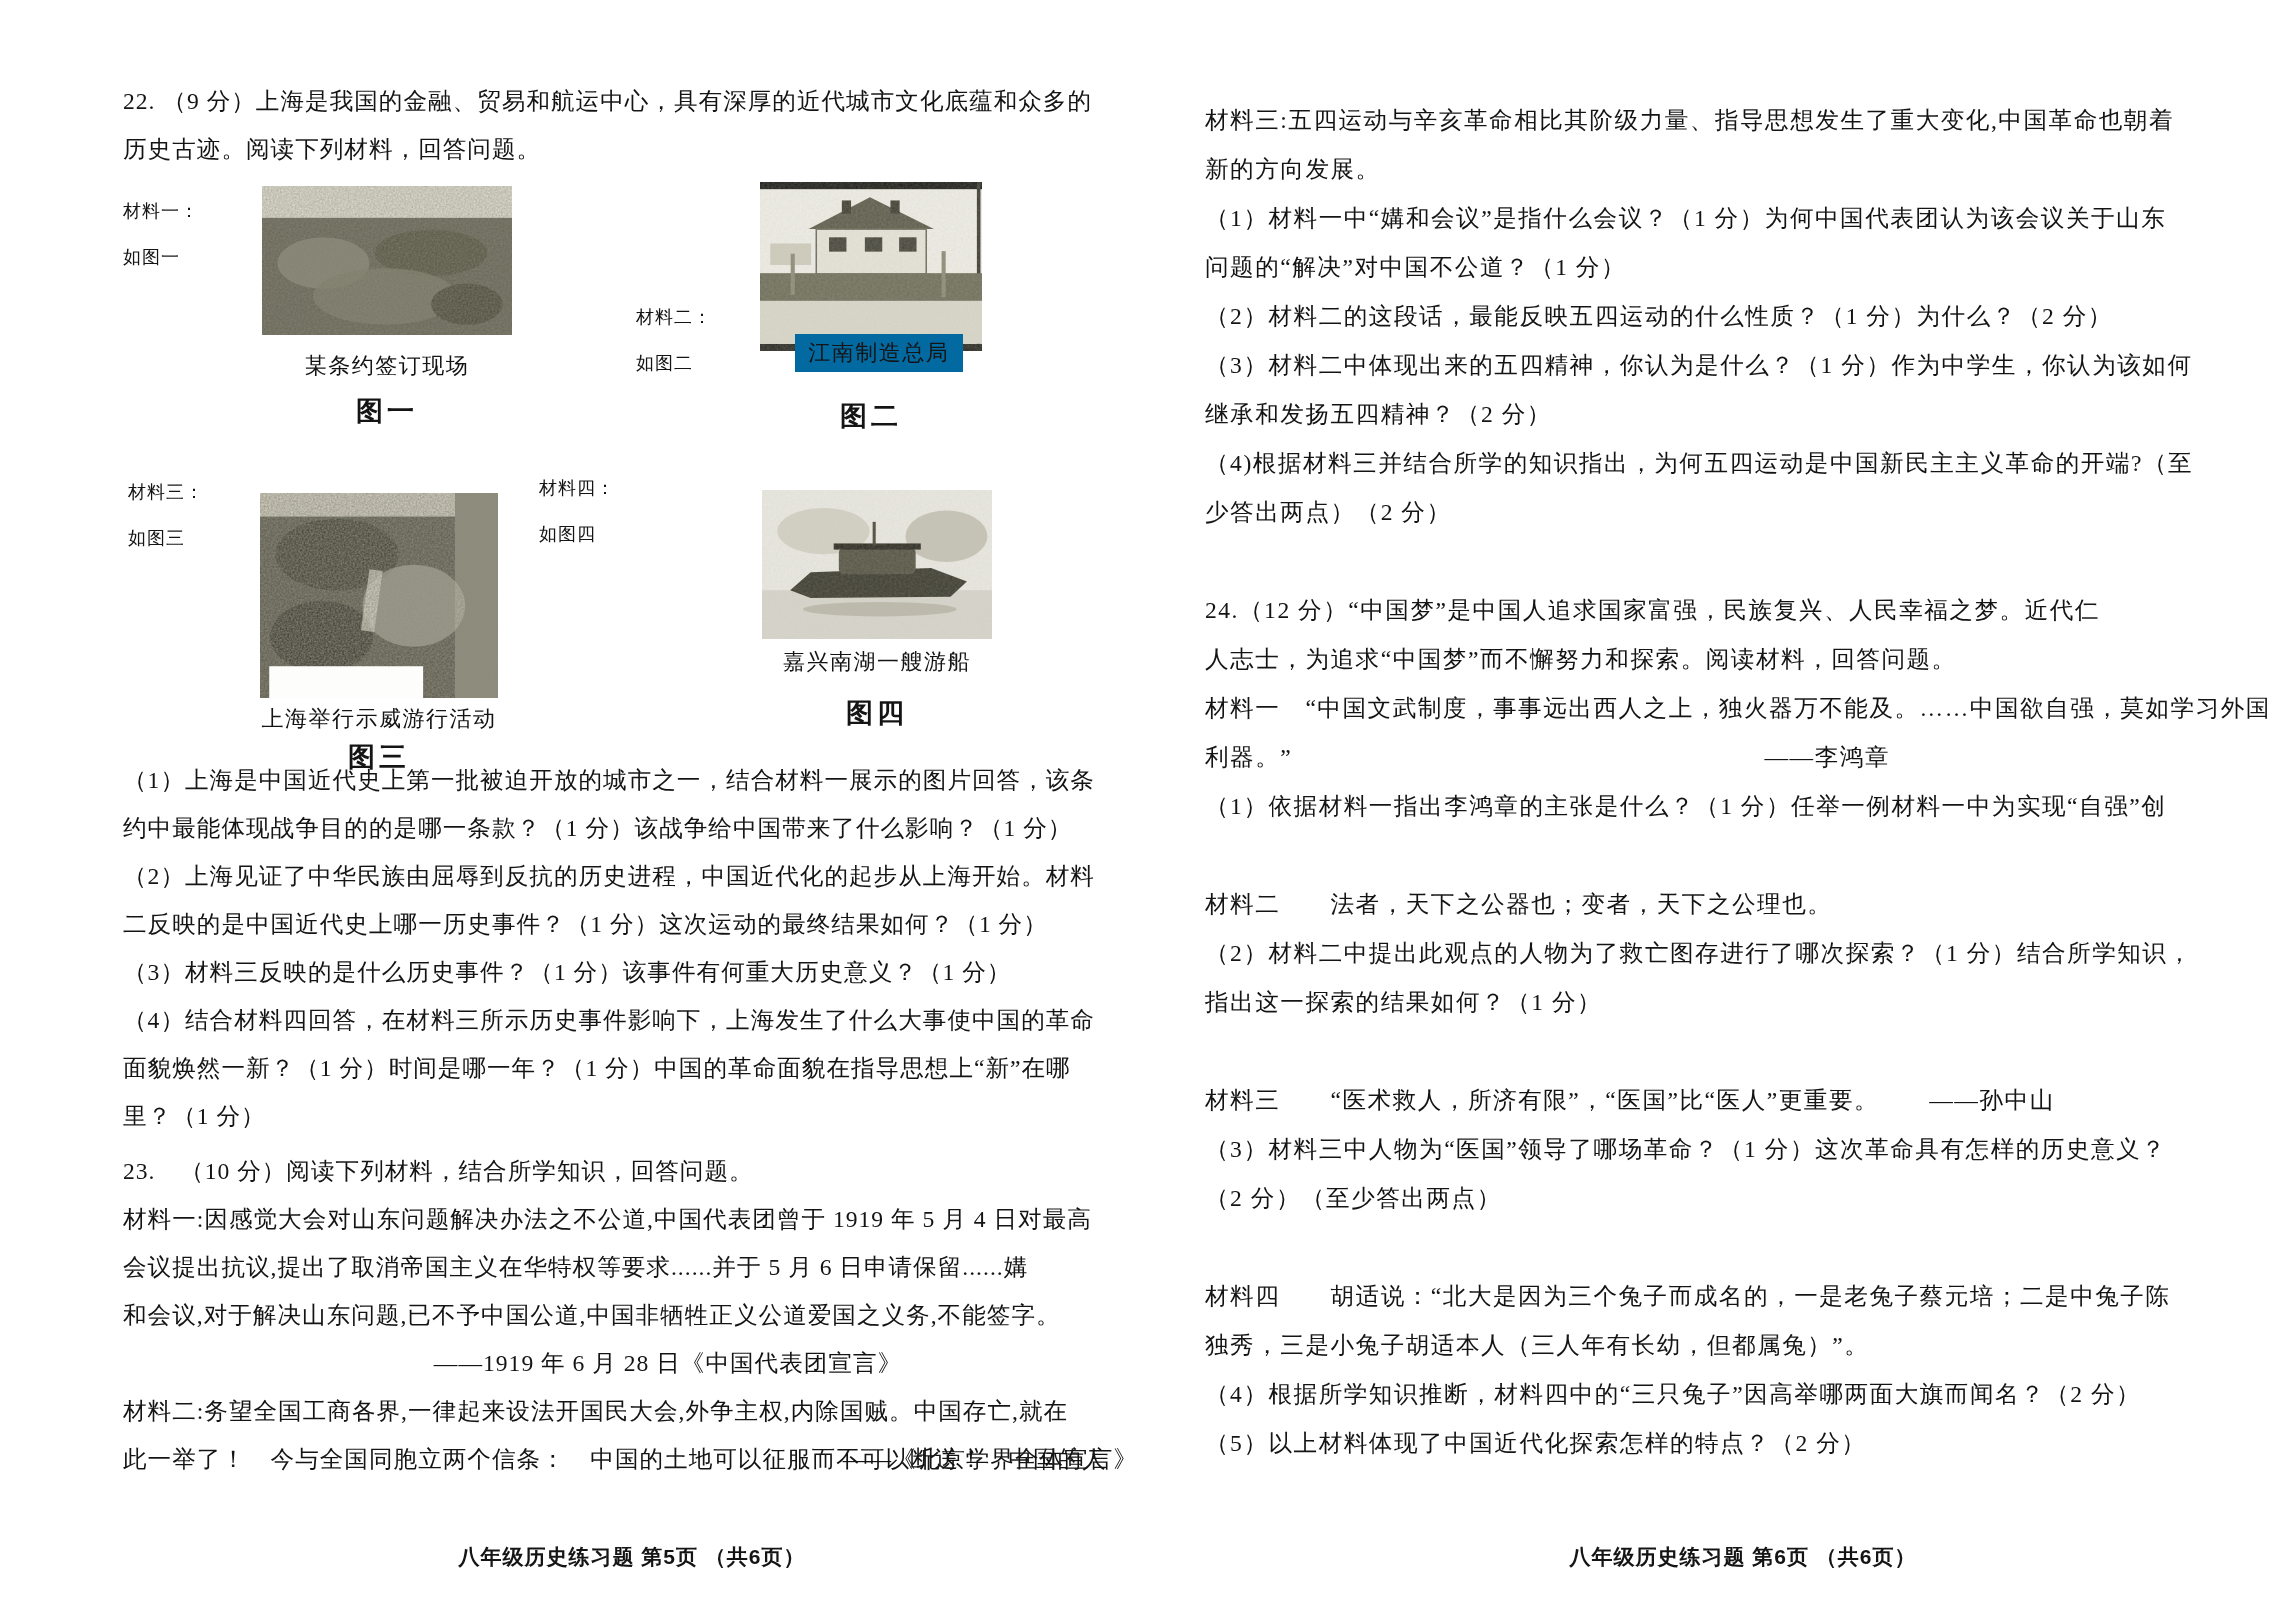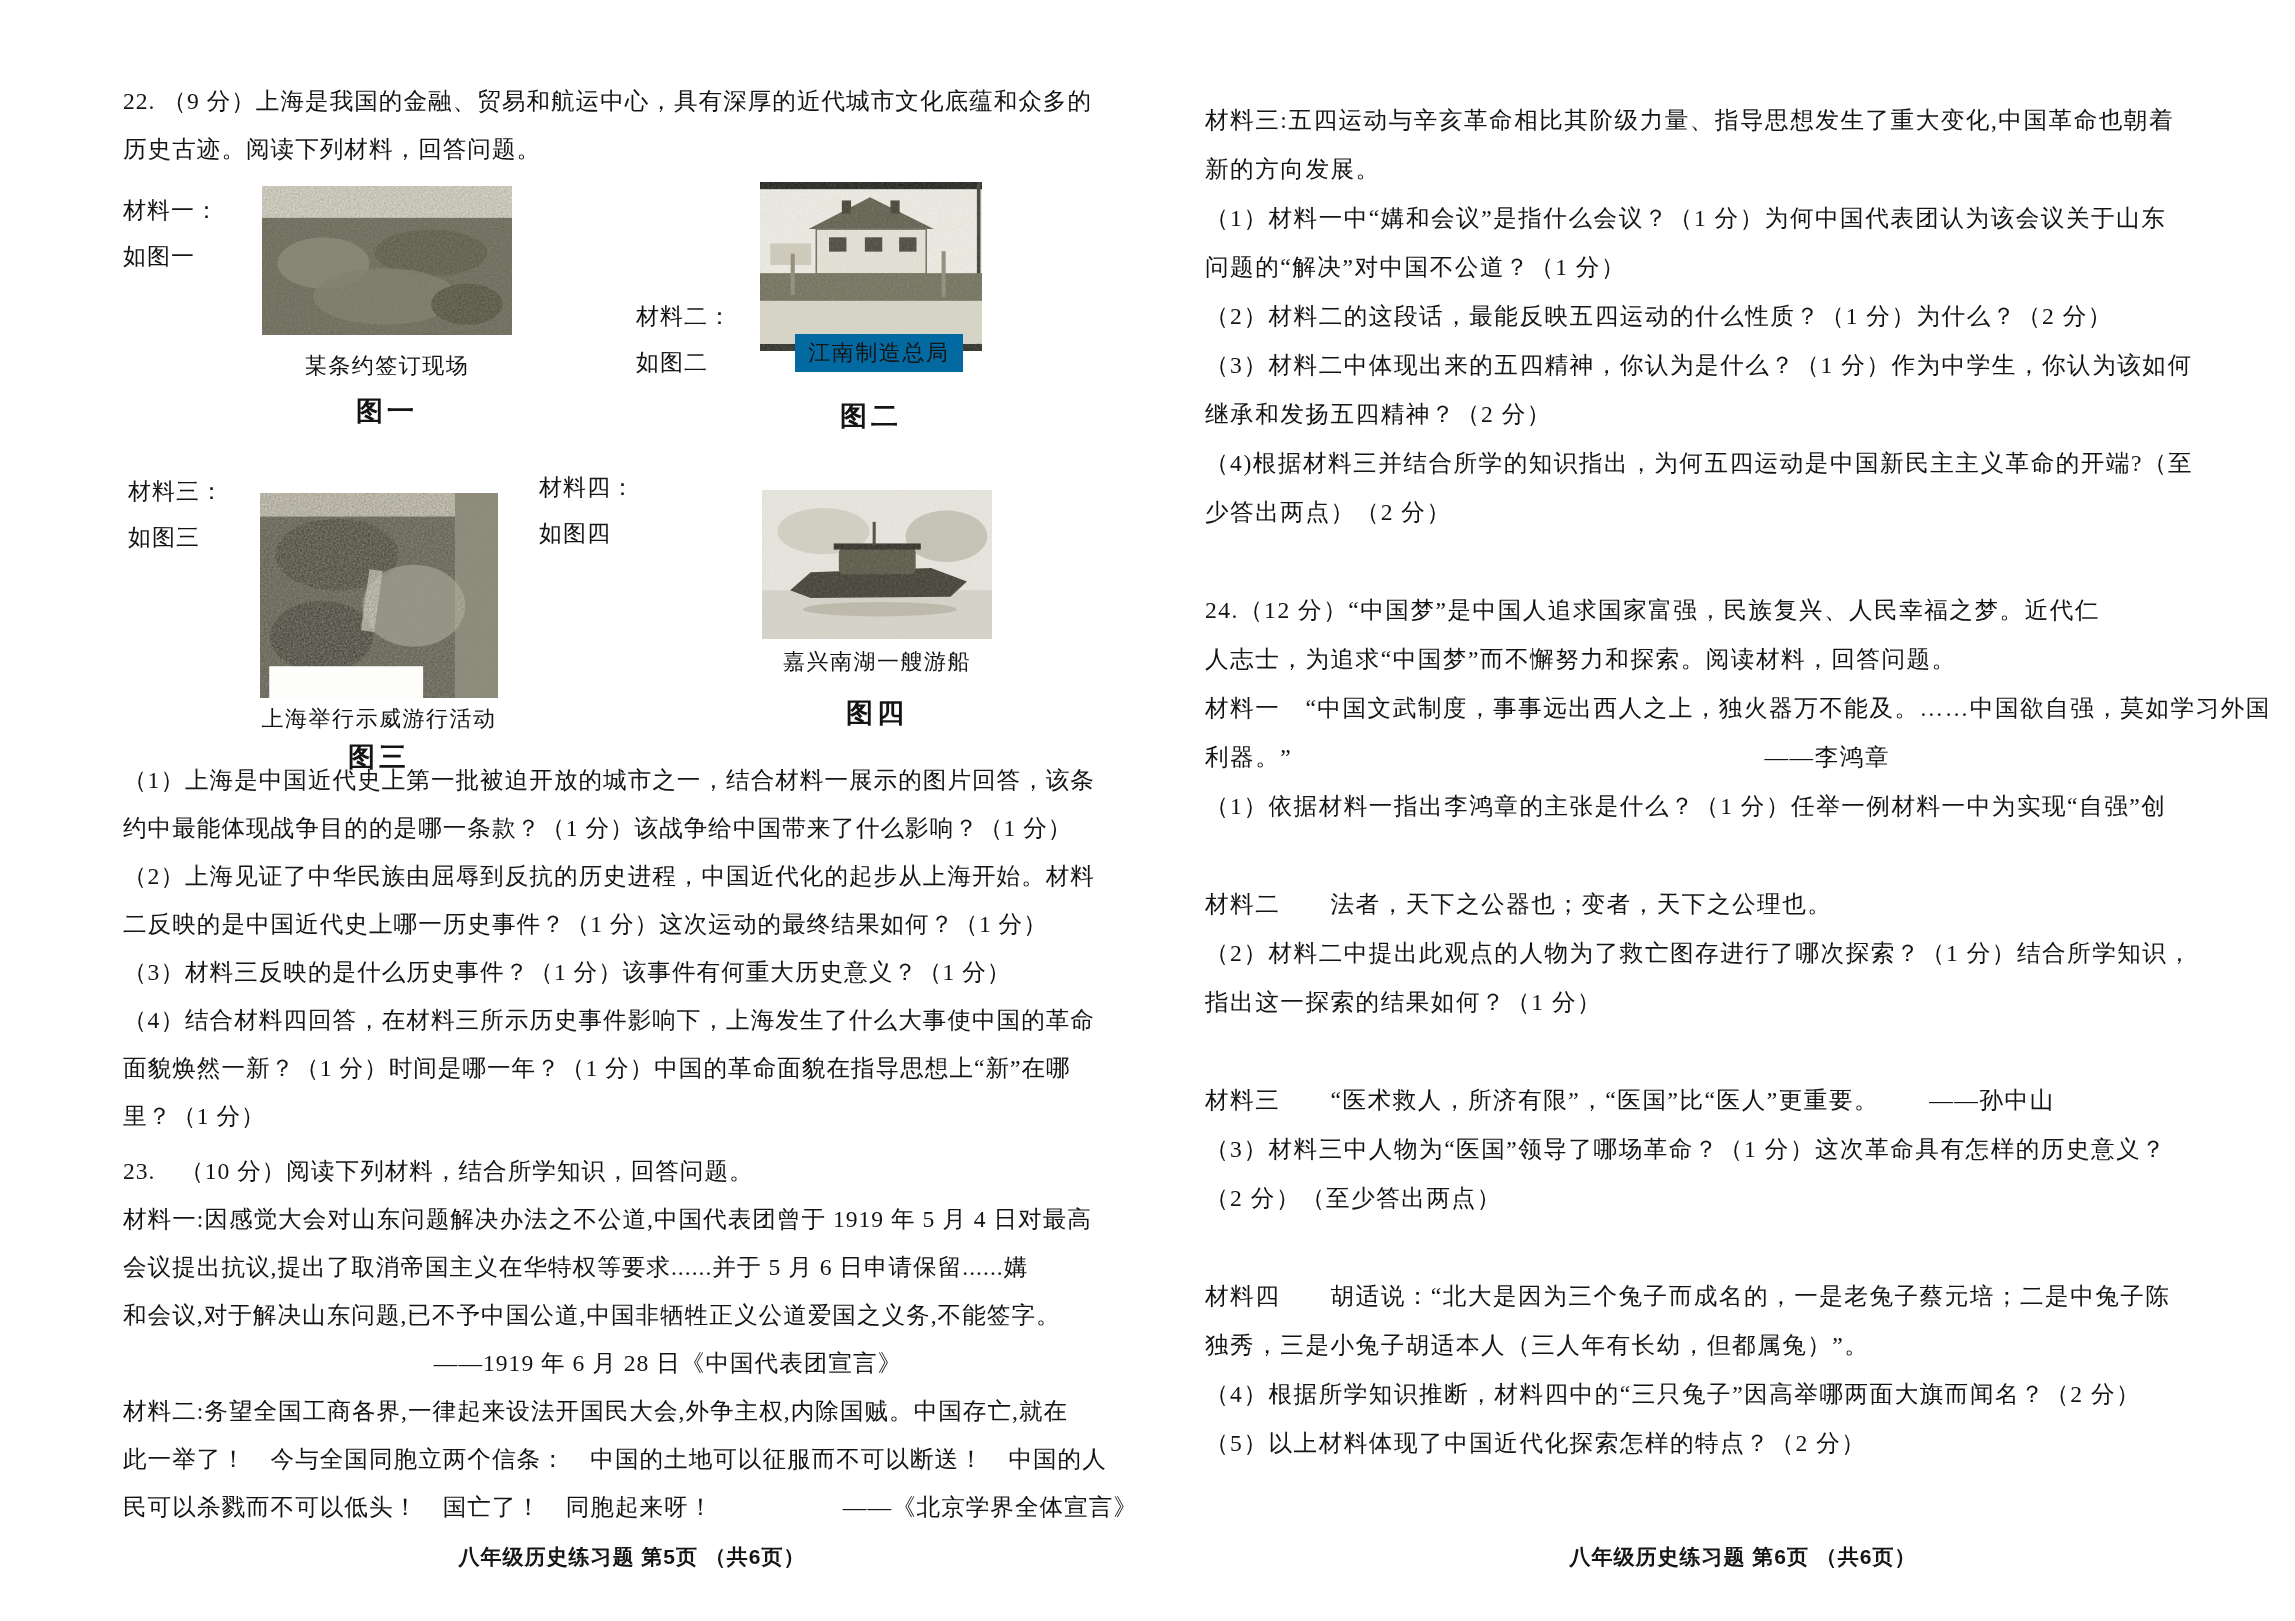--- a/index.html
+++ b/index.html
@@ -12,21 +12,21 @@
   #left-col{left:123px;top:77px;width:1018px;}
   #right-col{left:1205px;top:96px;width:1076px;}
   .para{font-size:23.6px;line-height:48px;letter-spacing:1px;}
   #right-col .para{line-height:49px;letter-spacing:1.5px;}
   .ln{white-space:nowrap;}
   .g1{margin-top:49px;}
   .gs{margin-top:7.2px;}
   .rel{position:relative;}
   
   .figures{position:relative;height:574px;margin-top:9.2px;}
-  .mat-label{position:absolute;font-size:23px;line-height:46px;letter-spacing:1px;}
+  .mat-label{position:absolute;font-size:18px;line-height:46px;letter-spacing:1px;}
   .photo{position:absolute;overflow:hidden;background:#d8d6cc;}
   .photo svg{display:block;width:100%;height:100%;}
   .fig-caption{position:absolute;text-align:center;font-size:22px;letter-spacing:1.5px;white-space:nowrap;}
   .caption-boxed{background:#0369a1;padding:4.1px 13.3px;}
   .fig-label{position:absolute;text-align:center;font-size:27px;font-weight:bold;letter-spacing:4.1px;
              font-family:Liberation Mono, monospace;white-space:nowrap;}
   
   .attr-center{display:block;text-align:center;padding-left:72px;}
   .attr-right-bottom{position:absolute;right:3.1px;bottom:0;line-height:48px;}
   .m1l2{position:relative;height:49px;}
@@ -176,21 +176,20 @@
         <div class="ln">会议提出抗议,提出了取消帝国主义在华特权等要求......并于 5 月 6 日申请保留......媾</div>
         <div class="ln">和会议,对于解决山东问题,已不予中国公道,中国非牺牲正义公道爱国之义务,不能签字。</div>
       </div>
     <div class="para">
       <span class="attr-center">——1919 年 6 月 28 日《中国代表团宣言》</span>
     </div>
     <div class="para rel">
       <span class="attr-right-bottom">——《北京学界全体宣言》</span>
     <div class="ln">材料二:务望全国工商各界,一律起来设法开国民大会,外争主权,内除国贼。中国存亡,就在</div>
         <div class="ln">此一举了！　今与全国同胞立两个信条：　中国的土地可以征服而不可以断送！　中国的人</div>
-        <div class="ln">民可以杀戮而不可以低头！　国亡了！　同胞起来呀！</div>
       </div>
   </section>
 
   <section id="right-col" class="col">
 
     <div class="para">
         <div class="ln">材料三:五四运动与辛亥革命相比其阶级力量、指导思想发生了重大变化,中国革命也朝着</div>
         <div class="ln">新的方向发展。</div>
       </div>
     <div class="para">

